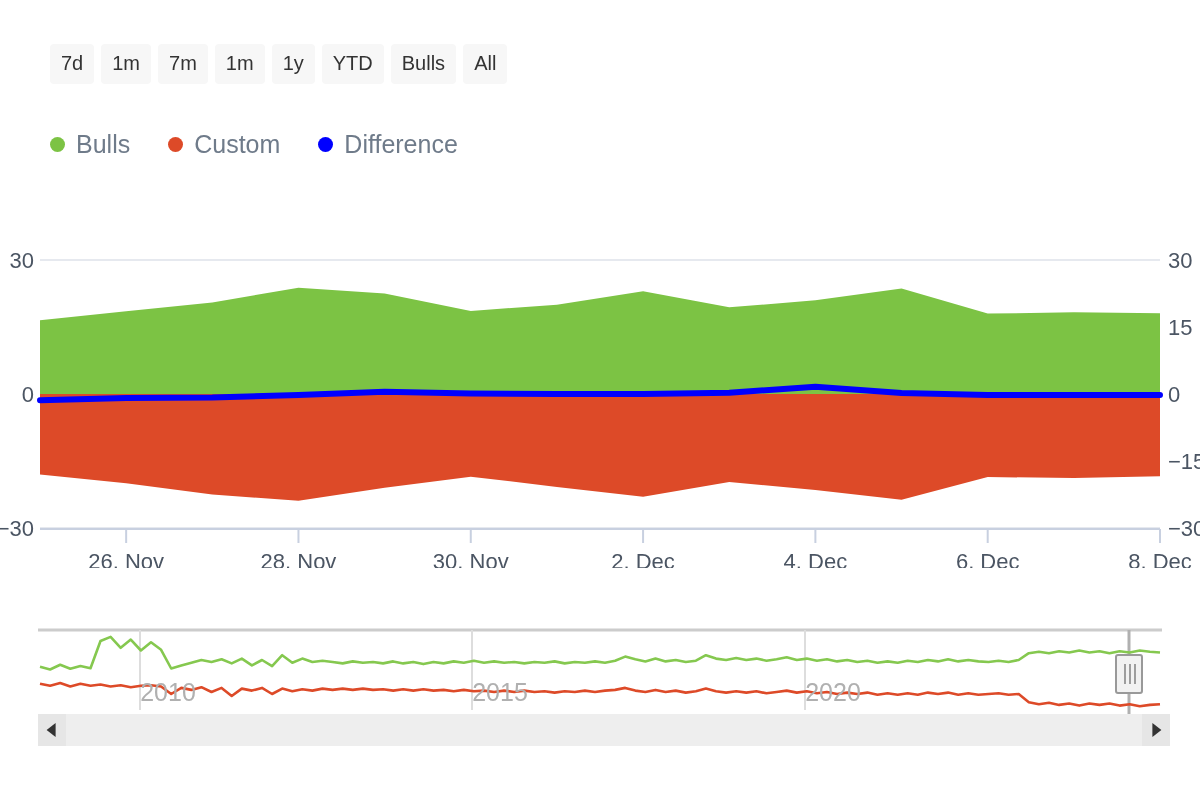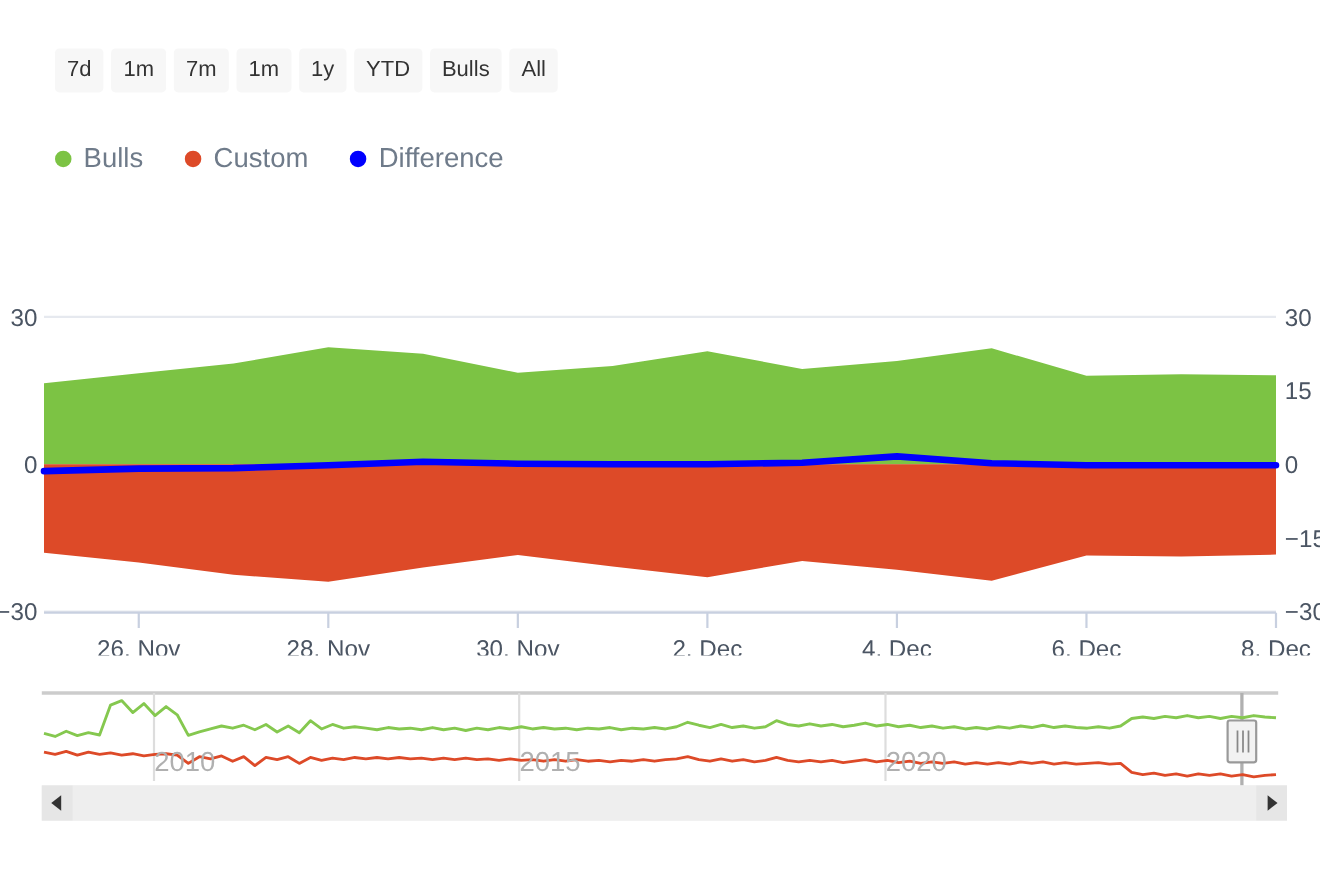--- a/index.html
+++ b/index.html
@@ -68,21 +68,21 @@
     color: #6f7b8a;
     font-size: 25px;
     line-height: 1;
     white-space: nowrap;
   }
 
   
   .plot-wrap {
     position: absolute;
     left: 0;
-    top: 246px;
+    top: 218px;
     width: 1200px;
     height: 350px;
   }
   .plot-svg { display: block; }
 
   .axis-label {
     fill: #4b5563;
     font-family: "Liberation Sans", sans-serif;
     font-size: 22px;
   }

